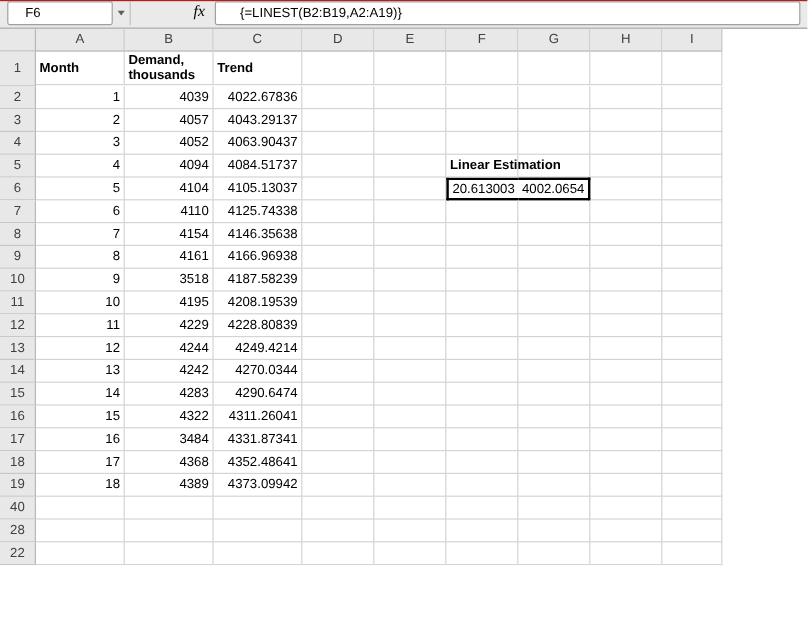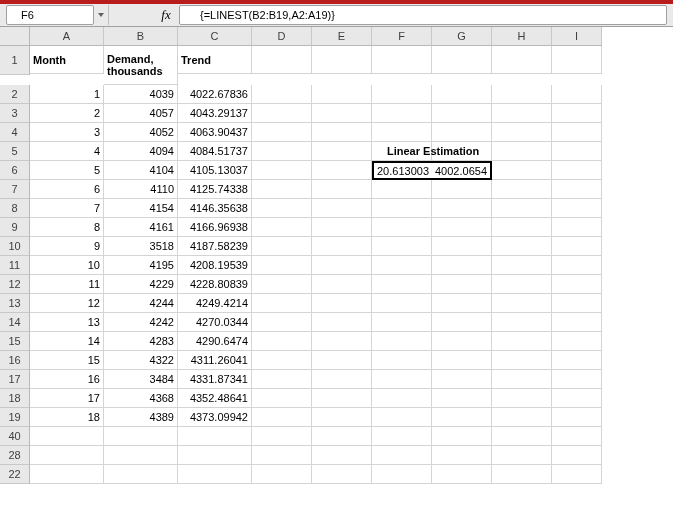--- a/index.html
+++ b/index.html
@@ -5,25 +5,25 @@
     body {
       margin: 0;
       padding: 0;
       font-family: Arial, sans-serif;
       font-size: 11px;
       background: #fff;
       overflow: hidden;
     }
     .formula-bar {
       display: flex;
-      align-items: center;
+      align-items: flex-start;
       height: 22px;
       border-bottom: 1px solid #a0a0a0;
       background: #eaeaea;
-      border-top: 4px solid #b91c1c;
+      border-top: 1px solid #b91c1c;
     }
     .name-box {
       width: 72px;
       height: 18px;
       background: #fff;
       border: 1px solid #a0a0a0;
       margin-left: 6px;
       display: flex;
       align-items: center;
       padding-left: 14px;
@@ -121,21 +121,21 @@
       line-height: 1.1;
       white-space: normal;
     }
     .overflow-cell {
       overflow: visible;
       position: relative;
     }
     .overflow-cell span {
       position: absolute;
       white-space: nowrap;
-      left: 15px;
+      left: 3px;
     }
   </style>
 </head>
 <body>
 
 <div class="formula-bar">
   <div class="name-box">F6</div>
   <div class="name-dropdown">
     <svg width="8" height="8" viewBox="0 0 8 8">
         <path d="M1 2 L4 6 L7 2 Z" fill="#606060"></path>
@@ -151,21 +151,21 @@
     <div class="col-header">B</div>
     <div class="col-header">C</div>
     <div class="col-header">D</div>
     <div class="col-header">E</div>
     <div class="col-header">F</div>
     <div class="col-header">G</div>
     <div class="col-header">H</div>
     <div class="col-header">I</div>
     <div class="row-header row-1" style="height:28px">1</div>
     <div class="cell text bold" style="height:28px">Month</div>
-    <div class="cell text bold wrap2" style="height:39px">Demand, thousands</div>
+    <div class="cell text bold wrap2" style="height:28px">Demand, thousands</div>
     <div class="cell text bold" style="height:28px">Trend</div>
     <div class="cell" style="height:28px"></div>
     <div class="cell" style="height:28px"></div>
     <div class="cell" style="height:28px"></div>
     <div class="cell" style="height:28px"></div>
     <div class="cell" style="height:28px"></div>
     <div class="cell" style="height:28px"></div>
     <div class="row-header">2</div>
     <div class="cell num">1</div>
     <div class="cell num">4039</div>

